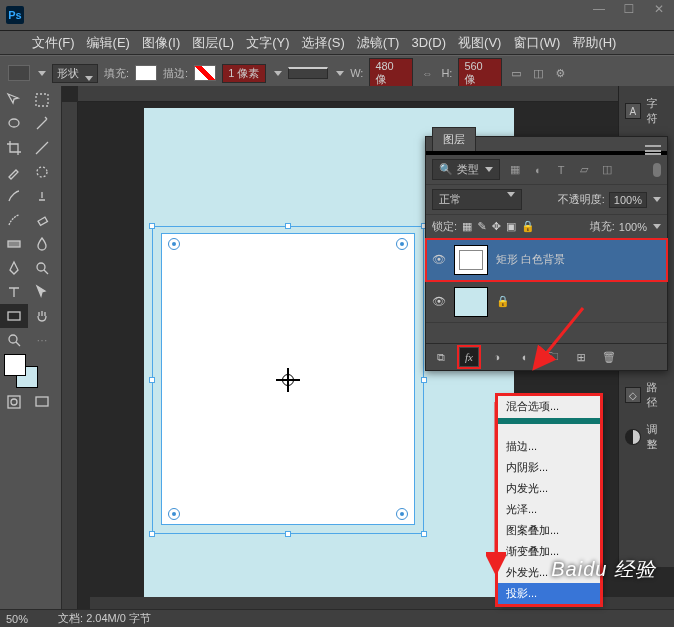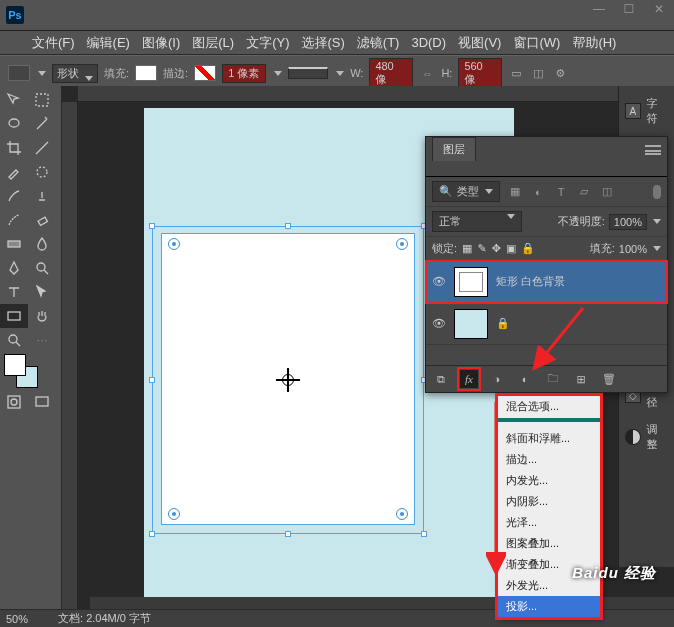--- a/index.html
+++ b/index.html
@@ -42,21 +42,21 @@
 .cnr.tl{top:4px;left:6px}.cnr.tr{top:4px;right:6px}.cnr.bl{bottom:4px;left:6px}.cnr.br{bottom:4px;right:6px}
 .pivot{position:absolute;top:50%;left:50%;margin:-9px 0 0 -9px;width:18px;height:18px}
 .pivot::before{content:"";position:absolute;inset:3px;border:1.5px solid #000;border-radius:50%}
 .pivot .cx{position:absolute;top:50%;left:-3px;right:-3px;height:1.5px;background:#000;margin-top:-1px}
 .pivot .cy{position:absolute;left:50%;top:-3px;bottom:-3px;width:1.5px;background:#000;margin-left:-1px}
 .status{position:absolute;left:0;right:0;bottom:0;height:18px;background:#3f3f3f;display:flex;align-items:center;font-size:10px;color:#bbb;padding-left:6px;gap:30px;border-top:1px solid #2a2a2a}
 .rpanels{position:absolute;top:86px;right:0;width:56px;bottom:60px;background:#3f3f3f;border-left:1px solid #222;padding-top:4px}
 .rptab{display:flex;align-items:center;gap:6px;padding:6px 6px}
 .rptab .sq{width:16px;height:16px;background:#555;border:1px solid #222;display:flex;align-items:center;justify-content:center;font-size:10px}
 .layerspanel{position:absolute;top:136px;left:425px;width:243px;background:#474747;border:1px solid #222;box-shadow:0 2px 8px rgba(0,0,0,.5)}
-.lp-tabs{height:40px;display:flex;align-items:flex-start;border-bottom:1px solid #000000;padding-left:6px}
+.lp-tabs{height:18px;display:flex;align-items:flex-end;border-bottom:4px solid #000000;padding-left:6px}
 .lp-tab{background:#535353;padding:4px 10px;border:1px solid #2a2a2a;border-bottom:none;color:#ddd}
 .lp-row{display:flex;align-items:center;padding:4px 6px;border-bottom:1px solid #3a3a3a;gap:6px}
 .lp-filter{gap:8px}
 .lp-filter .sel{display:flex;align-items:center;gap:4px;background:#3a3a3a;padding:2px 6px;border:1px solid #2a2a2a}
 .lp-filter .ic{width:15px;height:15px;color:#999;display:flex;align-items:center;justify-content:center}
 .lp-blend .dd{flex:0 0 90px;background:#3a3a3a;border:1px solid #2a2a2a;padding:2px 6px;display:flex;justify-content:space-between}
 .lp-blend .r{margin-left:auto;display:flex;align-items:center;gap:4px}
 .lp-blend .pct{background:#3a3a3a;border:1px solid #2a2a2a;padding:1px 4px}
 .lp-lock{gap:5px;font-size:10px}
 .lp-lock .r{margin-left:auto;display:flex;align-items:center;gap:4px}
@@ -67,26 +67,26 @@
 .thumb{width:34px;height:30px;background:#fff;border:1px solid #000;position:relative}
 .thumb.bg{background:#c7e7ed}
 .thumb .inn{position:absolute;inset:4px;border:1px solid #888}
 .layer .lname{flex:1}
 .lockico{font-size:11px;color:#aaa}
 .lp-bot{display:flex;align-items:center;justify-content:flex-start;padding:4px 6px;gap:10px;border-top:1px solid #2a2a2a}
 .lp-bot .b{width:18px;height:18px;display:flex;align-items:center;justify-content:center;color:#bbb}
 .lp-bot .b.hl{background:#1f1f1f;outline:2px solid #e22;outline-offset:1px;font-style:italic;font-family:Georgia,serif}
 .fxmenu{position:absolute;top:395px;left:497px;width:104px;background:#eee;border:1px solid #888;box-shadow:2px 2px 6px rgba(0,0,0,.4);outline:3px solid #e22;outline-offset:-1px}
 .fxmenu .mi{padding:3px 8px;color:#222;font-size:11px;cursor:default}
-.fxmenu .mi.sep{border-bottom:4px solid #0f766e;padding-bottom:4px;margin-bottom:6px}
+.fxmenu .mi.sep{border-bottom:6px solid #0f766e;padding-bottom:4px;margin-bottom:12px}
 .fxmenu .mi.hl{background:#3875d7;color:#fff}
 .arrow{position:absolute;pointer-events:none}
 .arrow.a1{top:306px;left:528px;width:60px;height:66px}
 .arrow.a2{top:400px;left:486px;width:20px;height:178px}
-.wm{position:absolute;bottom:44px;right:18px;color:#fff;font-size:15px;font-weight:bold;text-shadow:0 0 4px #000;font-style:italic;letter-spacing:1px}
+.wm{position:absolute;bottom:44px;right:18px;color:#fff;font-size:20px;font-weight:normal;text-shadow:0 0 4px #000;font-style:italic;letter-spacing:1px}
 .scroll-h{position:absolute;left:90px;right:0;bottom:18px;height:12px;background:#3a3a3a}
 .tri{display:inline-block;width:0;height:0;border-left:4px solid transparent;border-right:4px solid transparent;border-top:5px solid #bbb;vertical-align:middle;margin-left:2px}
 .menuico{position:absolute;right:6px;top:8px;width:16px;height:10px;border-top:2px solid #aaa;border-bottom:2px solid #aaa}
 .menuico::after{content:"";position:absolute;top:3px;left:0;right:0;height:2px;background:#aaa}
 </style>
 </head>
 <body>
 
 <div class="titlebar">
   <div class="ps-logo">Ps</div>
@@ -411,24 +411,23 @@
     <div class="b">◑</div>
     <div class="b">◐</div>
     <div class="b">🗀</div>
     <div class="b">⊞</div>
     <div class="b">🗑</div>
   </div>
 </div>
 
 <div class="fxmenu">
   <div class="mi sep">混合选项...</div>
-  <div class="mi">斜面和浮雕...</div>
   <div class="mi">描边...</div>
+  <div class="mi">内阴影...</div>
   <div class="mi">内发光...</div>
-  <div class="mi">内阴影...</div>
   <div class="mi">光泽...</div>
   <div class="mi">图案叠加...</div>
   <div class="mi">渐变叠加...</div>
   <div class="mi">外发光...</div>
   <div class="mi hl">投影...</div>
 </div>
 
 <svg class="arrow a1" viewBox="0 0 60 66">
     <defs>
       <marker id="ah1" markerWidth="8" markerHeight="8" refX="6" refY="4" orient="auto">

